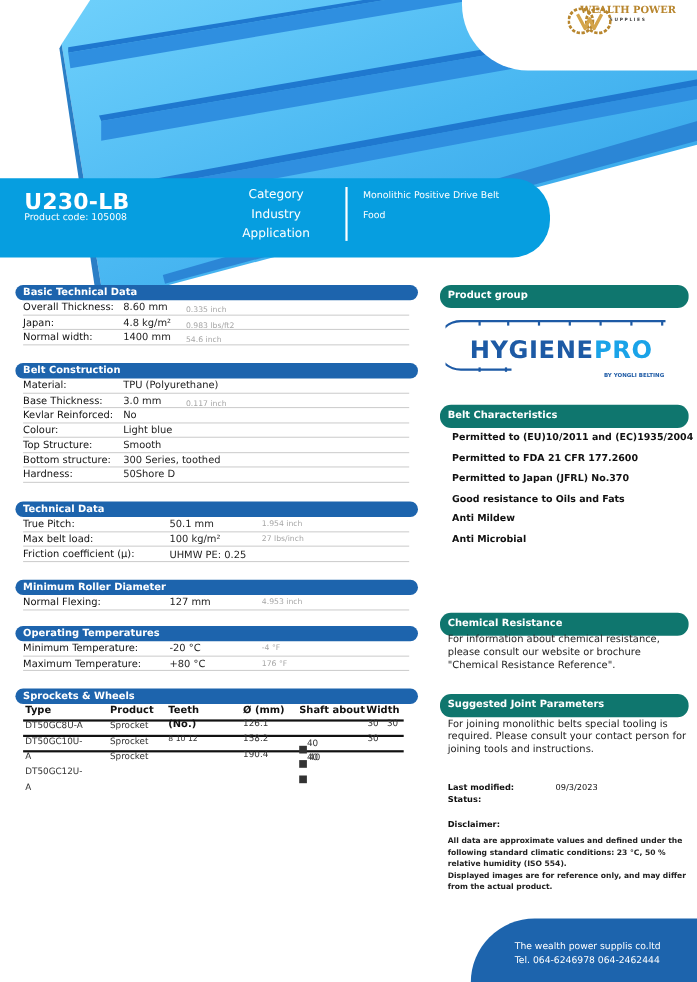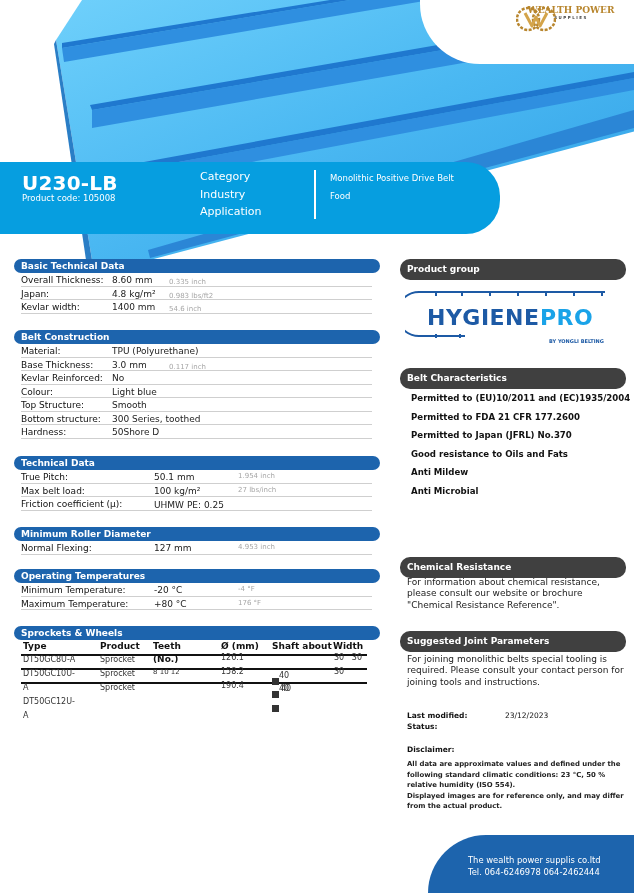--- a/index.html
+++ b/index.html
@@ -16,21 +16,21 @@
   .logo .mark { display: block; margin: 0 auto; }
   .logo .w1 { font-family: "DejaVu Serif", serif; font-size: 9px; font-weight: bold; color: #b8862e; letter-spacing: 0px; line-height: 10px; margin-top: 1px; }
   .logo .w2 { font-family: "DejaVu Sans", sans-serif; font-size: 4px; font-weight: bold; color: #444; letter-spacing: 1.5px; line-height: 5px; }
 
   
   .band { position: absolute; left: 0; top: 162px; width: 500px; height: 72px; background: #069ee0;
           border-top-right-radius: 34px; border-bottom-right-radius: 34px; color: #fff; }
   .band .prod { position: absolute; left: 22px; top: 10px; }
   .band .prod h1 { font-family: "DejaVu Sans", sans-serif; font-size: 20px; font-weight: bold; line-height: 22px; letter-spacing: 0.2px; }
   .band .prod .code { font-size: 8.5px; line-height: 10px; margin-top: -1px; }
-  .band .labels { position: absolute; left: 200px; top: 6px; width: 102px; text-align: left; font-size: 11px; line-height: 17.5px; }
+  .band .labels { position: absolute; left: 200px; top: 6px; width: 102px; text-align: center; font-size: 11px; line-height: 17.5px; }
   .band .vsep { position: absolute; left: 314px; top: 8px; width: 2px; height: 49px; background: #fff; }
   .band .values { position: absolute; left: 330px; top: 8px; font-size: 8.5px; line-height: 17.5px; }
 
   
   .sec { position: absolute; left: 14px; width: 366px; }
   .sec-h { height: 14px; background: #1d64ad; color: #fff; font-size: 9px; font-weight: bold;
            border-radius: 7px; padding-left: 7px; line-height: 14px; }
   .row { position: relative; height: 13.5px; border-bottom: 1px solid #cfcfcf; margin-left: 7px; width: 351px; }
   .row .k { position: absolute; left: 0; top: 1px; font-size: 9px; font-weight: normal; line-height: 12px; white-space: nowrap; }
   .row .v { position: absolute; top: 1px; font-size: 9px; line-height: 12px; color: #222; white-space: nowrap; }
@@ -38,21 +38,21 @@
 
   
   .spk { position: absolute; left: 14px; top: 626px; width: 366px; height: 110px; }
   .spk .sec-h { width: 366px; }
   .spk .th { position: absolute; top: 15px; font-size: 9px; font-weight: bold; }
   .spk .td { position: absolute; font-size: 8px; color: #333; line-height: 12px; }
   .spk .line { position: absolute; left: 7px; height: 2px; background: #111; width: 346px; }
   .spk .bullet { position: absolute; width: 7px; height: 7px; background: #333; }
 
   
-  .rsec-h { position: absolute; left: 400px; width: 226px; height: 21px; background: #404040; color: #fff;
+  .rsec-h { position: absolute; left: 400px; width: 226px; height: 21px; background: #0f766e; color: #fff;
             font-size: 9px; font-weight: bold; line-height: 21px; padding-left: 7px; border-radius: 10px; }
   .hp-logo { position: absolute; left: 405px; top: 288px; width: 206px; height: 62px; }
   .char-list { position: absolute; left: 411px; top: 389px; }
   .char-list div { font-size: 8.6px; font-weight: bold; line-height: 18.5px; color: #111; white-space: nowrap; }
   .para { position: absolute; left: 407px; width: 218px; font-size: 9px; line-height: 11.3px; color: #222; }
   .meta { position: absolute; left: 407px; font-size: 7.5px; line-height: 11px; color: #111; }
   .meta b { font-weight: bold; }
   .disc { position: absolute; left: 407px; top: 759px; width: 220px; font-size: 6.9px; line-height: 10.5px; color: #222; font-weight: bold; }
 
   
@@ -121,21 +121,21 @@
     <span class="k">Overall Thickness:</span>
     <span class="v" style="left:91px">8.60  mm</span>
     <span class="u" style="left:148px">0.335 inch</span>
   </div>
   <div class="row">
     <span class="k">Japan:</span>
     <span class="v" style="left:91px">4.8 kg/m²</span>
     <span class="u" style="left:148px">0.983 lbs/ft2</span>
   </div>
   <div class="row">
-    <span class="k">Kevlar width:</span>
+    <span class="k">Normal width:</span>
     <span class="v" style="left:91px">1400 mm</span>
     <span class="u" style="left:148px">54.6 inch</span>
   </div>
 </div>
 
 <div class="sec" style="top:330px;">
   <div class="sec-h">Belt Construction</div>
   <div class="row">
     <span class="k">Material:</span>
     <span class="v" style="left:91px">TPU (Polyurethane)</span>
@@ -280,21 +280,21 @@
 </div>
 
 <div class="rsec-h" style="top:557px">Chemical Resistance</div>
 <div class="para" style="top:577px">For information about chemical resistance, please consult our website or brochure "Chemical Resistance Reference".</div>
 
 <div class="rsec-h" style="top:631px">Suggested Joint Parameters</div>
 <div class="para" style="top:654px">For joining monolithic belts special tooling is required. Please consult your contact person for joining tools and instructions.</div>
 
 <div class="meta" style="top:710px">
   <b>Last modified:</b>
-  <span style="position:absolute;left:98px;top:0;white-space:nowrap">23/12/2023</span>
+  <span style="position:absolute;left:98px;top:0;white-space:nowrap">09/3/2023</span>
 </div>
 <div class="meta" style="top:721px">
   <b>Status:</b>
 </div>
 <div class="meta" style="top:744px">
   <b>Disclaimer:</b>
 </div>
 <div class="disc">
   <div>All data are approximate values and defined under the following standard climatic conditions: 23 °C, 50 % relative humidity (ISO 554).</div>
   <div>Displayed images are for reference only, and may differ from the actual product.</div>

